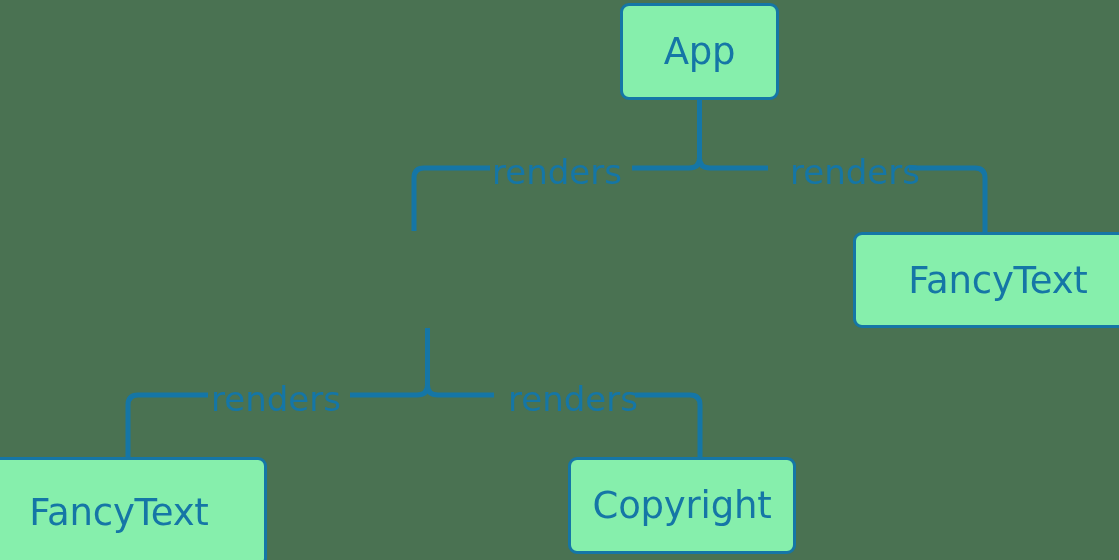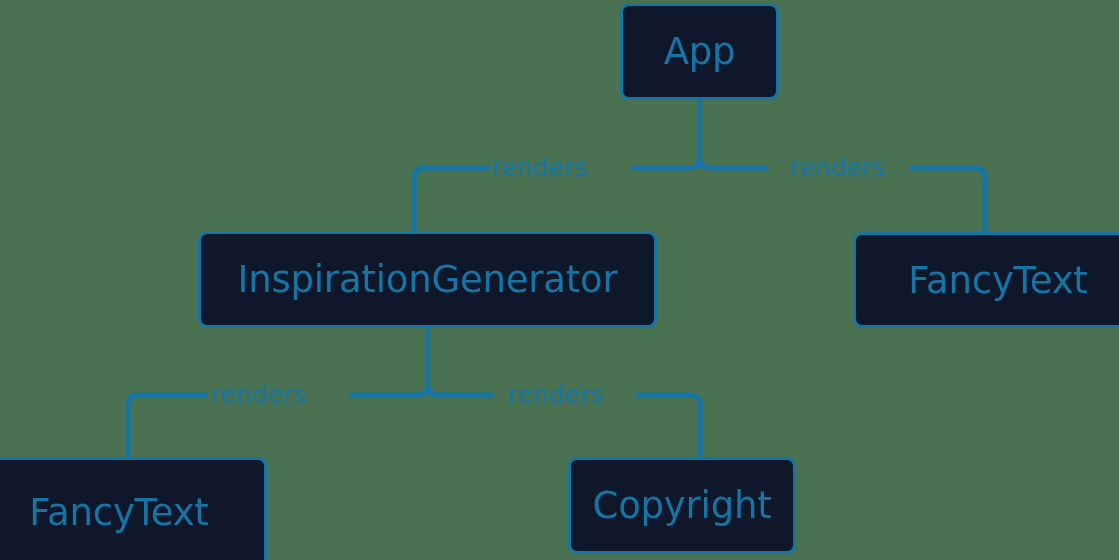--- a/index.html
+++ b/index.html
@@ -21,21 +21,21 @@
   }
   #wires {
     position: absolute;
     left: 0;
     top: 0;
     width: 1119px;
     height: 560px;
   }
   .node {
     position: absolute;
-    background: #0f172a;
+    background: #86efac;
     border: 3px solid #1576a6;
     border-radius: 9px;
     box-sizing: border-box;
     display: flex;
     align-items: center;
     justify-content: center;
     color: #1576a6;
     font-size: 37px;
     font-weight: 400;
     letter-spacing: -0.2px;
@@ -77,21 +77,21 @@
   
   #node-copyright {
     left: 568px;
     top: 457px;
     width: 228px;
     height: 97px;
   }
   .edge-label {
     position: absolute;
     color: #1576a6;
-    font-size: 25px;
+    font-size: 34px;
     font-weight: 400;
     letter-spacing: 0px;
     line-height: 1;
     white-space: nowrap;
     z-index: 3;
   }
   #edge-label-app-inspiration {
     left: 492px;
     top: 155px;
   }
@@ -132,23 +132,20 @@
       <path d="M208 395 L138 395 Q128 395 128 405 L128 457"></path>
 
       <path d="M635 395 L690 395 Q700 395 700 405 L700 457"></path>
     </g>
   </svg>
 
   <div class="node" id="node-app">
     <span class="node-label">App</span>
   </div>
 
-  <div class="node" id="node-inspiration-generator">
-    <span class="node-label">InspirationGenerator</span>
-  </div>
 
   <div class="node" id="node-fancytext-right">
     <span class="node-label">FancyText</span>
   </div>
 
   <div class="node" id="node-fancytext-bottom">
     <span class="node-label">FancyText</span>
   </div>
 
   <div class="node" id="node-copyright">

